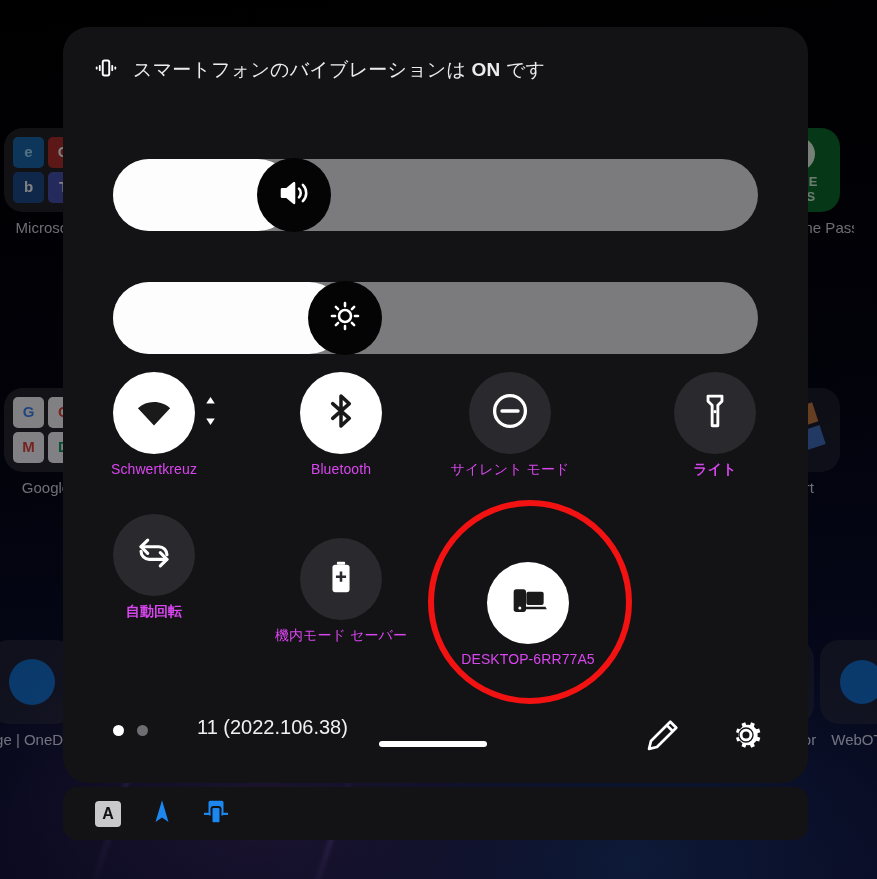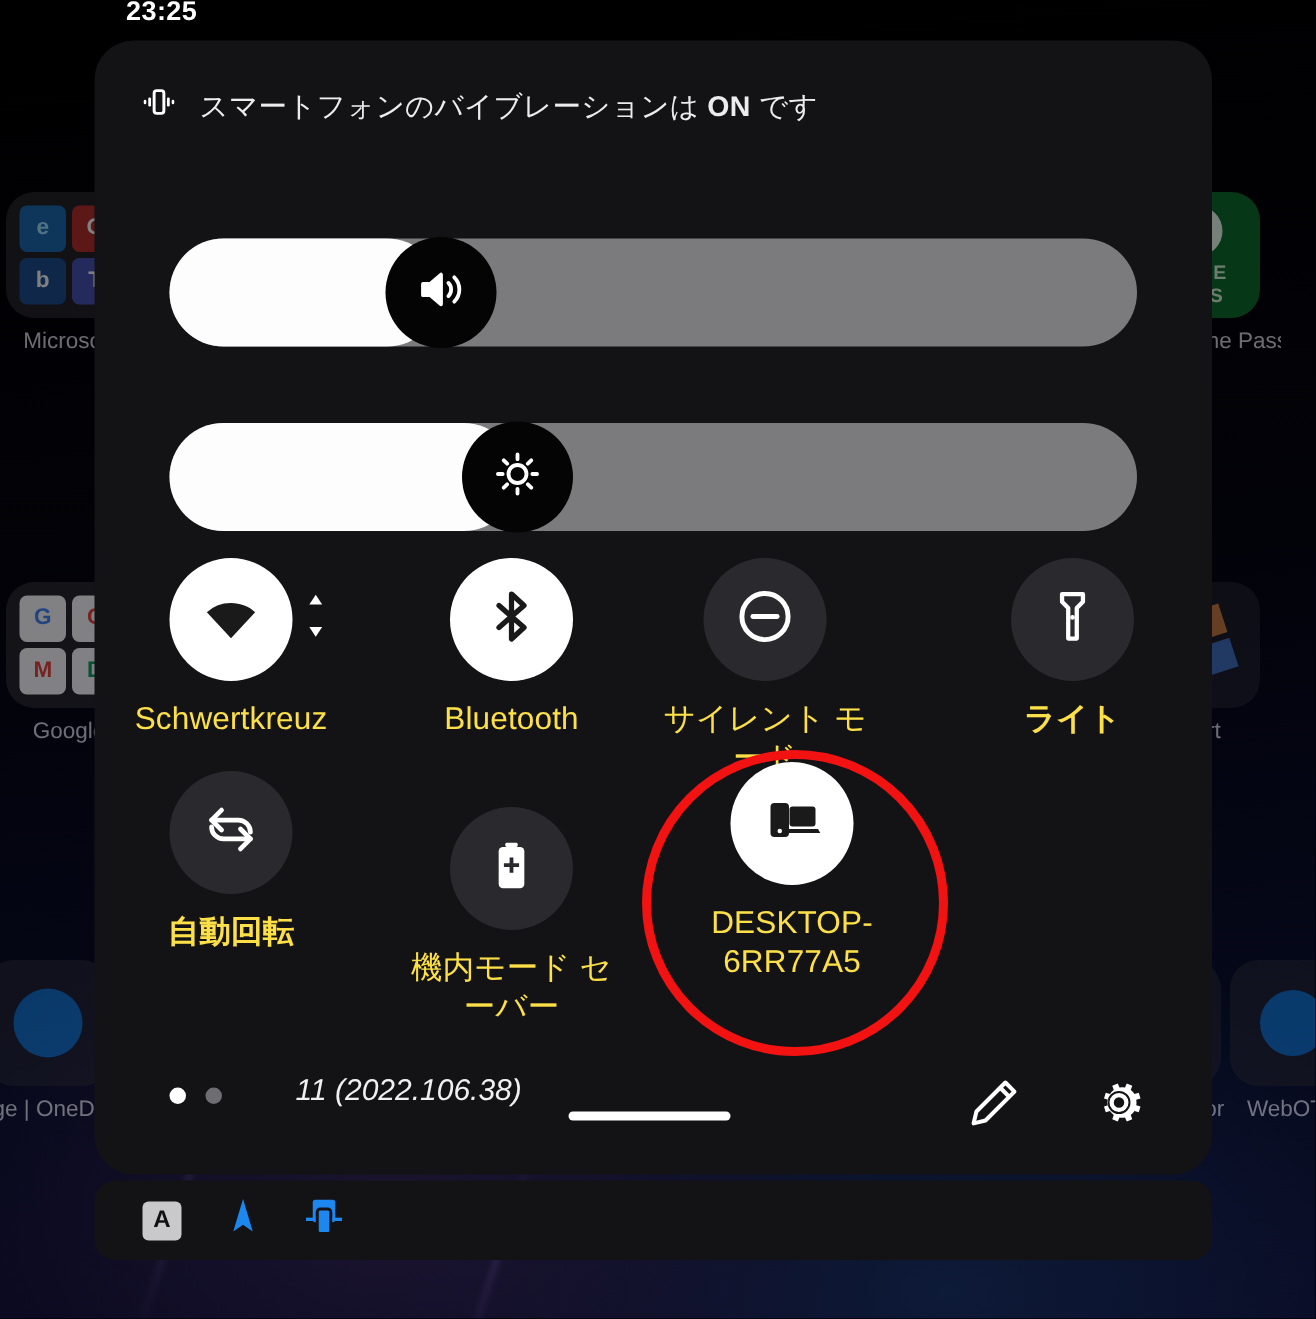--- a/index.html
+++ b/index.html
@@ -137,34 +137,34 @@
   .tile .circle {
     width: 82px; height: 82px;
     margin: 0 auto;
     border-radius: 50%;
     background: #2a2a2e;
     display: flex; align-items: center; justify-content: center;
     position: relative;
   }
   .tile.on .circle { background: #ffffff; }
   .tile .tlabel {
-    margin-top: 13px;
-    font-size: 21px;
+    margin-top: 2px;
+    font-size: 14px;
     line-height: 26px;
-    color: #fde047;
+    color: #d946ef;
     letter-spacing: .1px;
   }
   .wifi-arrows {
     position: absolute; right: -22px; top: 50%;
     transform: translateY(-50%);
   }
 
   
   #footer {
-    position: absolute; left: 0; right: 0; bottom: 0; height: 86px; font-style: italic;
+    position: absolute; left: 0; right: 0; bottom: 0; height: 86px;
   }
   #dots {
     position: absolute; left: 50px; top: 28px;
     display: flex; gap: 13px; align-items: center;
   }
   .dot { width: 11px; height: 11px; border-radius: 50%; background: #6d6d72; }
   .dot.active { background: #ffffff; }
   #version {
     position: absolute; left: 134px; top: 19px;
     font-size: 20px; color: #f0f0f3;
@@ -334,23 +334,20 @@
 
     <div class="app" style="left:806px; top:640px;">
       <div class="app-tile single" style="background:#1c1c24;">
         <div style="width:44px;height:44px;border-radius:50%;background:#0f6cbd;"></div>
       </div>
       <div class="app-label">WebOTP</div>
     </div>
 
   </div>
 
-  <div id="statusbar">
-    <div id="clock">23:25</div>
-  </div>
 
   <div id="panel">
 
     <div id="vibe-row">
       <span>
         <svg width="26" height="26" viewBox="0 0 24 24" fill="#ffffff" aria-hidden="true">
           <rect x="9" y="5" width="6" height="14" rx="1.6" fill="none" stroke="#ffffff" stroke-width="1.8"></rect>
           <rect x="5.4" y="9.2" width="1.7" height="5.6" rx=".8"></rect>
           <rect x="2.6" y="10.6" width="1.6" height="2.8" rx=".8"></rect>
           <rect x="16.9" y="9.2" width="1.7" height="5.6" rx=".8"></rect>
@@ -457,21 +454,21 @@
           <svg width="38" height="38" viewBox="0 0 24 24" fill="#ffffff">
             <rect x="9.4" y="2.4" width="5.2" height="1.8" rx=".6"></rect>
             <rect x="6.6" y="4.2" width="10.8" height="17.4" rx="1.8"></rect>
             <path d="M11.2 8.6h1.6v2.4h2.4v1.6h-2.4v2.4h-1.6v-2.4H8.8v-1.6h2.4z" fill="#2a2a2e"></path>
           </svg>
         </span>
       </div>
       <div class="tlabel">機内モード セーバー</div>
     </div>
 
-    <div class="tile on" style="left:390px; top:481px;">
+    <div class="tile on" style="left:390px; top:535px;">
       <div class="circle">
         <span>
           <svg width="40" height="40" viewBox="0 0 24 24" fill="#1a1a1a">
             <rect x="11" y="6.4" width="10.4" height="8" rx="1.2"></rect>
             <path d="M9.6 15.4h12.8l.9 1.6H8.7z"></path>
             <rect x="3.4" y="5" width="7.4" height="13.6" rx="1.6"></rect>
             <circle cx="7.1" cy="16.2" r=".9" fill="#ffffff"></circle>
           </svg>
         </span>
       </div>

